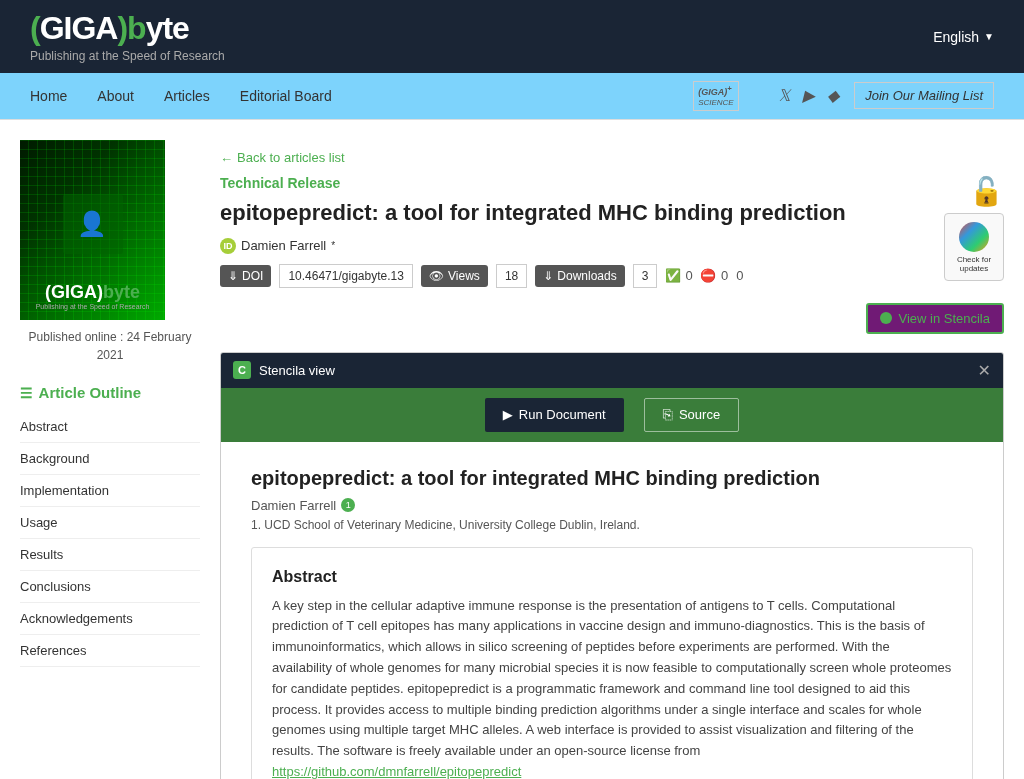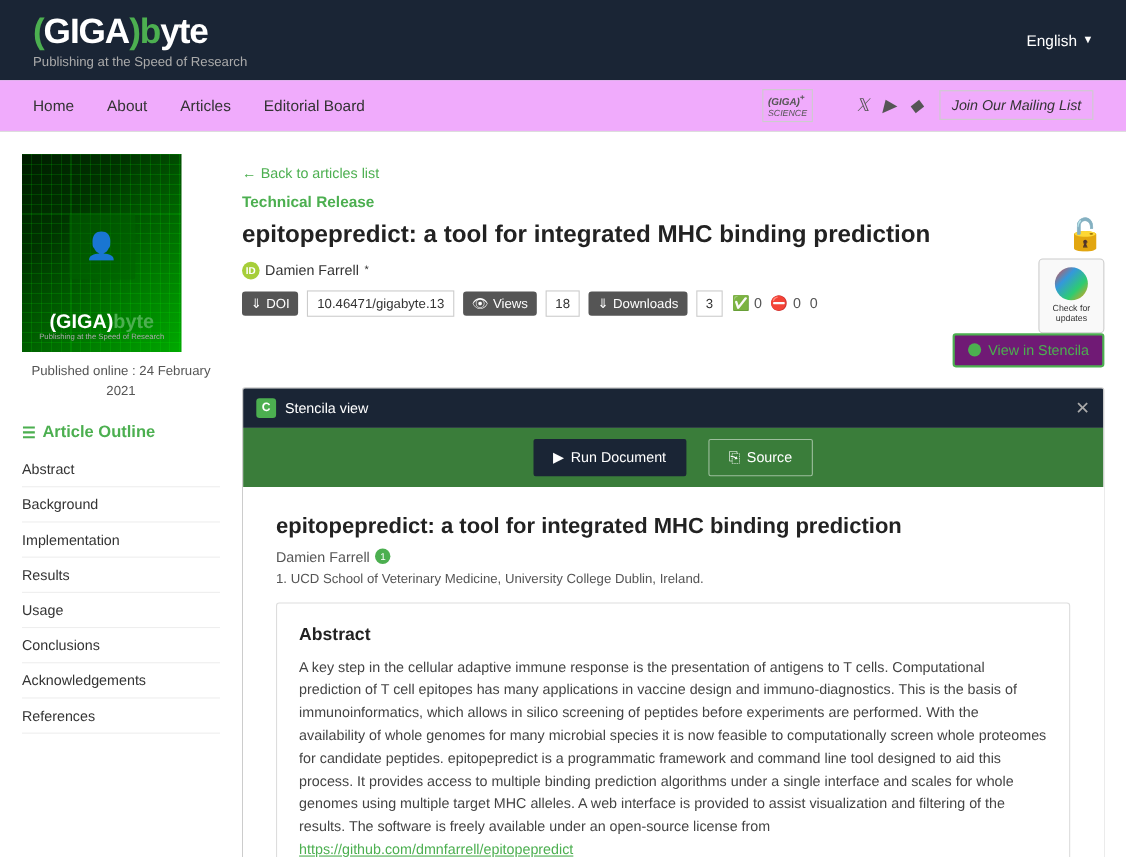--- a/index.html
+++ b/index.html
@@ -29,21 +29,21 @@
     }
     .lang-selector .chevron { font-size: 10px; }
 
     
     .nav-bar {
       border-bottom: 1px solid #ddd;
       padding: 0 30px;
       display: flex;
       align-items: center;
       gap: 0;
-      background: #f0abfc;
+      background: #7dd3fc;
     }
     .nav-bar .nav-links {
       display: flex;
       align-items: center;
       gap: 30px;
       flex: 1;
     }
     .nav-bar .nav-links a {
       text-decoration: none;
       color: #333;
@@ -163,21 +163,21 @@
       font-size: 22px;
       font-weight: bold;
       color: #222;
       margin-bottom: 10px;
       line-height: 1.3;
       max-width: 650px;
       display: inline-block;
     }
     .article-header-row {
       display: flex;
-      align-items: flex-end;
+      align-items: flex-start;
       justify-content: space-between;
     }
     .header-badges {
       display: flex;
       flex-direction: column;
       align-items: flex-end;
       gap: 5px;
     }
     .open-access-icon {
       font-size: 22px;
@@ -473,22 +473,22 @@
 
     <div class="article-outline">
       <div class="article-outline-title">
         <span class="outline-icon">☰</span>
         <span>Article Outline</span>
       </div>
       <ul class="outline-list">
         <li>Abstract</li>
         <li>Background</li>
         <li>Implementation</li>
+        <li>Usage</li>
         <li>Results</li>
-        <li>Usage</li>
         <li>Conclusions</li>
         <li>Acknowledgements</li>
         <li>References</li>
       </ul>
     </div>
   </div>
 
   <div class="content-area">
 
     <a href="#" class="back-link">

